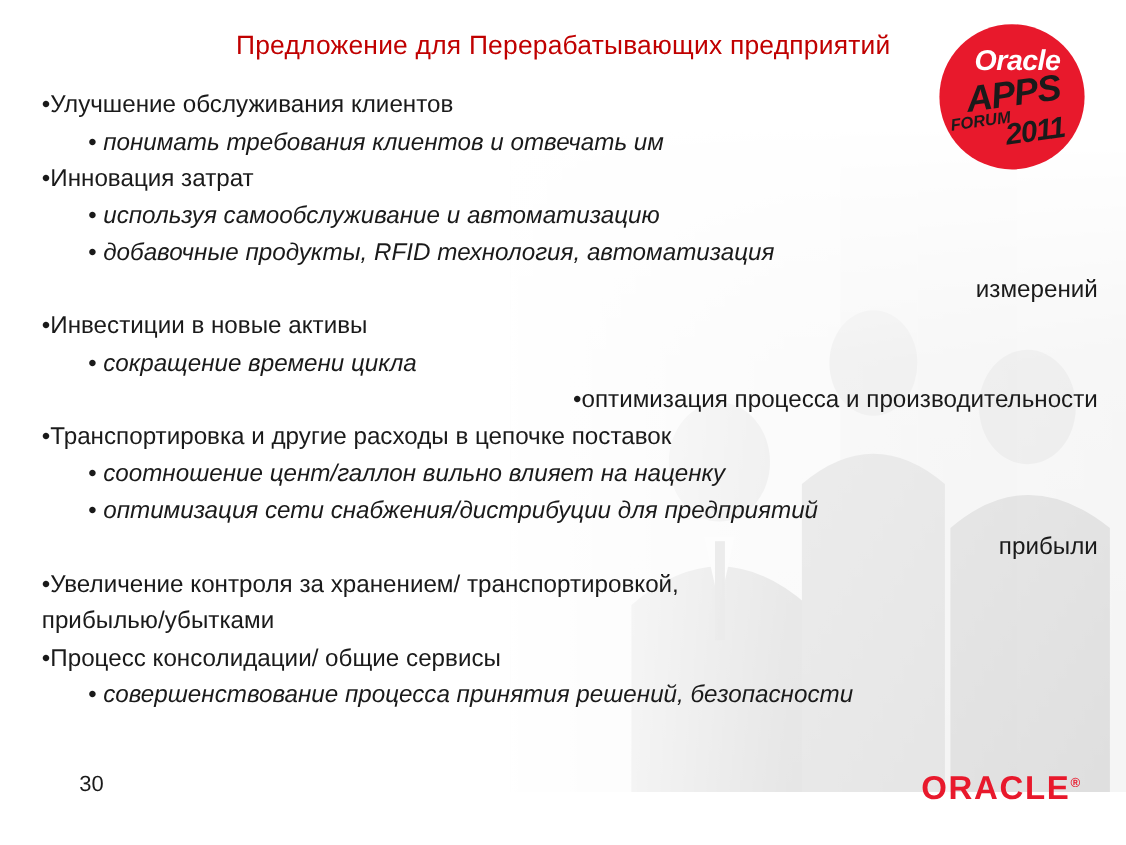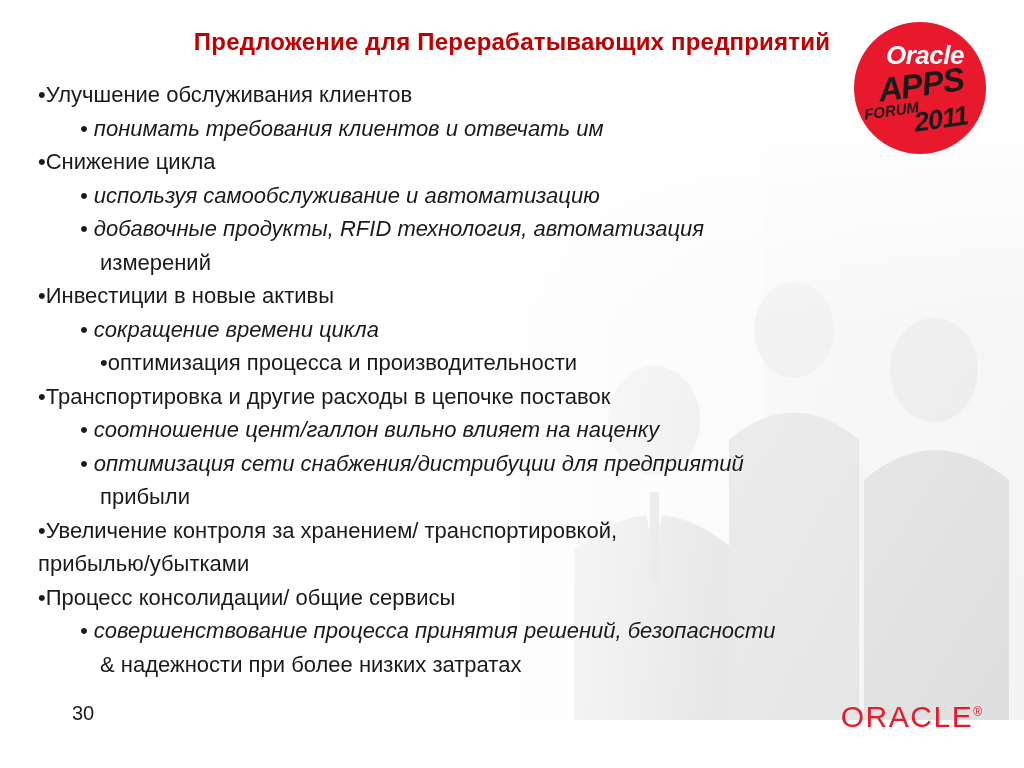--- a/index.html
+++ b/index.html
@@ -34,21 +34,21 @@
 
   
   .slide-title {
     position: absolute;
     left: 0;
     top: 28px;
     width: 1024px;
     text-align: center;
     font-size: 24px;
     color: #c00000;
-    font-weight: bold;
+    font-weight: normal;
     letter-spacing: 0.2px;
   }
 
   
   .badge {
     position: absolute;
     right: 22px;
     top: 18px;
     width: 160px;
     height: 132px;
@@ -117,38 +117,38 @@
     width: 960px;
   }
   .line {
     font-size: 22px;
     line-height: 33.5px;
     color: #1a1a1a;
     white-space: pre;
   }
   .line.l1 { padding-left: 0; }
   .line.l2 { padding-left: 42px; font-style: italic; }
-  .line.l2c { padding-left: 62px; }
+  .line.l2c { padding-left: 62px; text-align: right; }
   .line.l1w { padding-left: 0; }
 
   
   .page-number {
     position: absolute;
     left: 72px;
     top: 702px;
     font-size: 20px;
     color: #1a1a1a;
   }
   .oracle-logo {
     position: absolute;
     right: 42px;
     top: 700px;
     color: #e8192c;
     font-size: 30px;
-    font-weight: normal;
+    font-weight: bold;
     letter-spacing: 1.5px;
   }
   .oracle-logo .reg {
     font-size: 12px;
     vertical-align: super;
     letter-spacing: 0;
   }
 </style>
 </head>
 <body>
@@ -193,36 +193,35 @@
     <div class="circle"></div>
     <div class="b-oracle">Oracle</div>
     <div class="b-apps">APPS</div>
     <div class="b-forum">FORUM</div>
     <div class="b-year">2011</div>
   </div>
 
   <div class="content">
     <div class="line l1">•Улучшение обслуживания клиентов</div>
     <div class="line l2">• понимать требования клиентов и отвечать им</div>
-    <div class="line l1">•Снижение цикла</div>
+    <div class="line l1">•Инновация затрат</div>
     <div class="line l2">• используя самообслуживание и автоматизацию</div>
     <div class="line l2">• добавочные продукты, RFID технология, автоматизация</div>
     <div class="line l2c">измерений</div>
     <div class="line l1">•Инвестиции в новые активы</div>
     <div class="line l2">• сокращение времени цикла</div>
     <div class="line l2c">•оптимизация процесса и производительности</div>
     <div class="line l1">•Транспортировка и другие расходы в цепочке поставок</div>
     <div class="line l2">• соотношение цент/галлон вильно влияет на наценку</div>
     <div class="line l2">• оптимизация сети снабжения/дистрибуции для предприятий</div>
     <div class="line l2c">прибыли</div>
     <div class="line l1">•Увеличение контроля за хранением/ транспортировкой,</div>
     <div class="line l1w">прибылью/убытками</div>
     <div class="line l1">•Процесс консолидации/ общие сервисы</div>
     <div class="line l2">• совершенствование процесса принятия решений, безопасности</div>
-    <div class="line l2c">&amp; надежности при более низких затратах</div>
   </div>
 
   <div class="page-number">30</div>
   <div class="oracle-logo">
     <span>ORACLE</span><span class="reg">®</span>
   </div>
 
 </div>
 
 </body></html>

